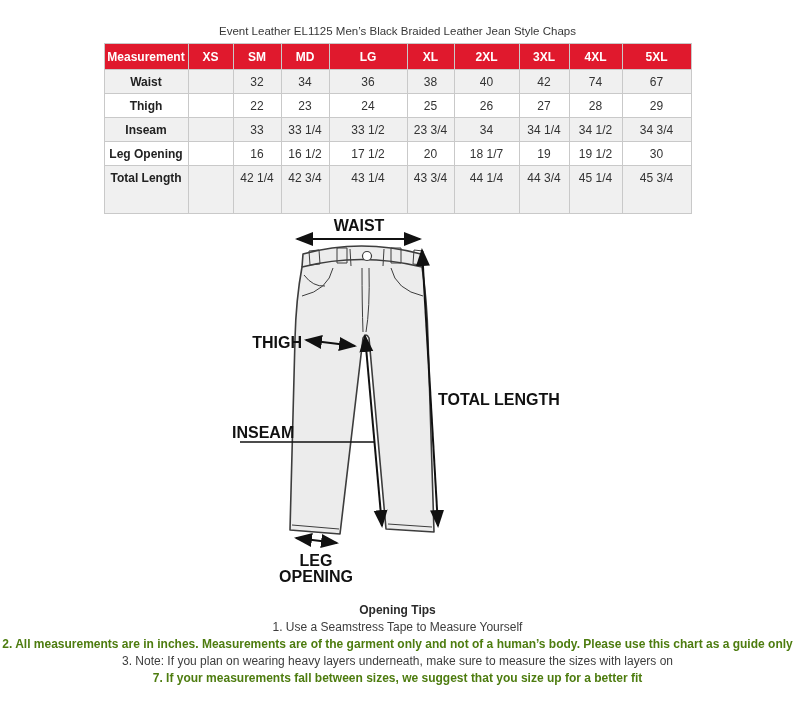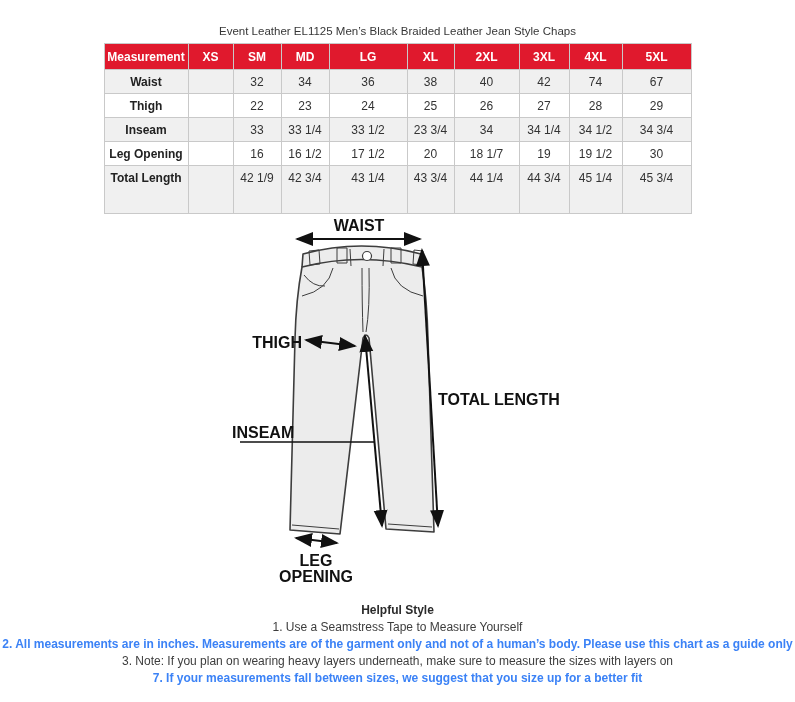--- a/index.html
+++ b/index.html
@@ -56,21 +56,21 @@
   .pointer{fill:none;stroke:#111;stroke-width:1.5;}
 
   .tips{
     margin-top:8px;
     text-align:center;
     font-size:12px;
     color:#3d3d3d;
     line-height:17px;
   }
   .tips .heading{font-weight:bold;color:#2b2b2b;}
-  .tips .tip.bold{font-weight:bold;color:#3b82f6;}
+  .tips .tip.bold{font-weight:bold;color:#4d7c0f;}
 </style>
 </head>
 <body>
 
 <div class="page">
 
   <div class="title">Event Leather EL1125 Men’s Black Braided Leather Jean Style Chaps</div>
 
   <table class="size-chart">
     <colgroup>
@@ -144,21 +144,21 @@
         <td>17 1/2</td>
         <td>20</td>
         <td>18 1/7</td>
         <td>19</td>
         <td>19 1/2</td>
         <td>30</td>
       </tr>
       <tr class="tall">
         <td class="rowlabel">Total Length</td>
         <td></td>
-        <td>42 1/9</td>
+        <td>42 1/4</td>
         <td>42 3/4</td>
         <td>43 1/4</td>
         <td>43 3/4</td>
         <td>44 1/4</td>
         <td>44 3/4</td>
         <td>45 1/4</td>
         <td>45 3/4</td>
       </tr>
     </tbody>
   </table>
@@ -197,20 +197,20 @@
 
     <text x="359" y="222" text-anchor="middle">WAIST</text>
     <text x="302" y="339" text-anchor="end">THIGH</text>
     <text x="232" y="429" text-anchor="start">INSEAM</text>
     <text x="438" y="396" text-anchor="start">TOTAL LENGTH</text>
     <text x="316" y="557" text-anchor="middle">LEG</text>
     <text x="316" y="573" text-anchor="middle">OPENING</text>
   </svg>
 
   <div class="tips">
-    <div class="heading">Helpful Style</div>
+    <div class="heading">Opening Tips</div>
     <div class="tip">1. Use a Seamstress Tape to Measure Yourself</div>
     <div class="tip bold">2. All measurements are in inches. Measurements are of the garment only and not of a human’s body. Please use this chart as a guide only</div>
     <div class="tip">3. Note: If you plan on wearing heavy layers underneath, make sure to measure the sizes with layers on</div>
     <div class="tip bold">7. If your measurements fall between sizes, we suggest that you size up for a better fit</div>
   </div>
 
 </div>
 
 </body></html>

